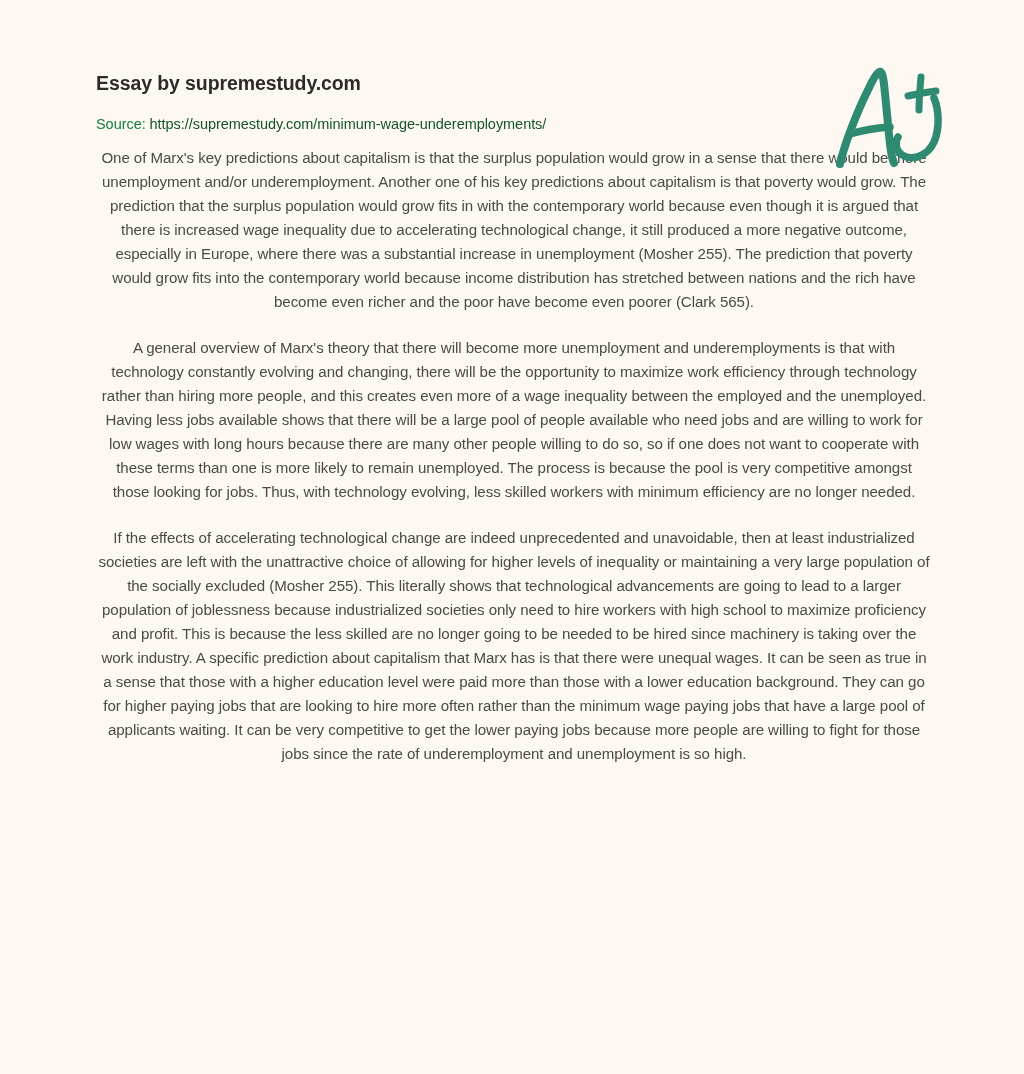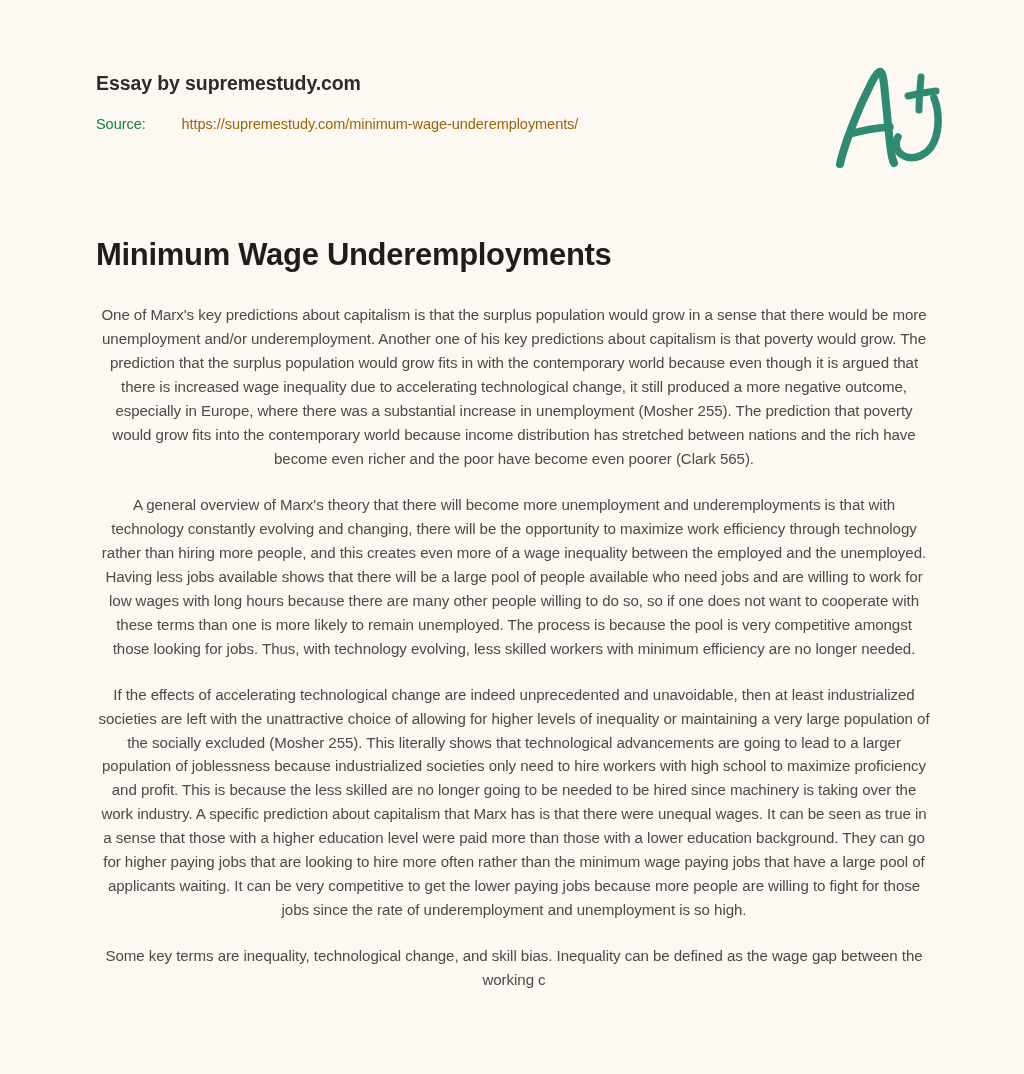--- a/index.html
+++ b/index.html
@@ -47,23 +47,22 @@
     font-size: 14.5px;
     line-height: 1.2;
     color: #8d8d8a;
     letter-spacing: -0.05px;
     white-space: nowrap;
   }
   .source-label {
     color: #15803d;
   }
   .source-url {
-    color: #a16207;
+    color: #14532d;
     text-decoration: none;
-    margin-left: 32px;
   }
 
   
   .logo {
     position: absolute;
     right: 70px;
     top: 58px;
     width: 130px;
     height: 120px;
   }
@@ -120,22 +119,20 @@
       <g fill="none" stroke="#2e8b72" stroke-linecap="round" stroke-linejoin="round">
         <path d="M16 106 C20 88, 32 56, 44 32 C48 23, 52 16, 55 14 C58 13, 59 18, 60 26 C62 44, 64 68, 66 86 C67 95, 68 101, 70 105" stroke-width="8"></path>
         <path d="M26 76 C36 73, 52 70, 66 69" stroke-width="7.5"></path>
         <path d="M84 38 C92 36, 102 34, 112 33" stroke-width="7"></path>
         <path d="M97 19 C96 30, 95 43, 95 52" stroke-width="7"></path>
         <path d="M110 40 C115 52, 116 70, 110 84 C104 97, 90 103, 80 98 C72 94, 70 85, 74 79" stroke-width="7.5"></path>
       </g>
     </svg>
   </div>
 
-  <h1 class="doc-title">Minimum Wage Underemployments</h1>
 
   <div class="body-copy">
     <p>One of Marx's key predictions about capitalism is that the surplus population would grow in a sense that there would be more unemployment and/or underemployment. Another one of his key predictions about capitalism is that poverty would grow. The prediction that the surplus population would grow fits in with the contemporary world because even though it is argued that there is increased wage inequality due to accelerating technological change, it still produced a more negative outcome, especially in Europe, where there was a substantial increase in unemployment (Mosher 255). The prediction that poverty would grow fits into the contemporary world because income distribution has stretched between nations and the rich have become even richer and the poor have become even poorer (Clark 565).</p>
     <p>A general overview of Marx's theory that there will become more unemployment and underemployments is that with technology constantly evolving and changing, there will be the opportunity to maximize work efficiency through technology rather than hiring more people, and this creates even more of a wage inequality between the employed and the unemployed. Having less jobs available shows that there will be a large pool of people available who need jobs and are willing to work for low wages with long hours because there are many other people willing to do so, so if one does not want to cooperate with these terms than one is more likely to remain unemployed. The process is because the pool is very competitive amongst those looking for jobs. Thus, with technology evolving, less skilled workers with minimum efficiency are no longer needed.</p>
     <p>If the effects of accelerating technological change are indeed unprecedented and unavoidable, then at least industrialized societies are left with the unattractive choice of allowing for higher levels of inequality or maintaining a very large population of the socially excluded (Mosher 255). This literally shows that technological advancements are going to lead to a larger population of joblessness because industrialized societies only need to hire workers with high school to maximize proficiency and profit. This is because the less skilled are no longer going to be needed to be hired since machinery is taking over the work industry. A specific prediction about capitalism that Marx has is that there were unequal wages. It can be seen as true in a sense that those with a higher education level were paid more than those with a lower education background. They can go for higher paying jobs that are looking to hire more often rather than the minimum wage paying jobs that have a large pool of applicants waiting. It can be very competitive to get the lower paying jobs because more people are willing to fight for those jobs since the rate of underemployment and unemployment is so high.</p>
-    <p>Some key terms are inequality, technological change, and skill bias. Inequality can be defined as the wage gap between the working c</p>
   </div>
 
 </div>
 
 </body></html>

